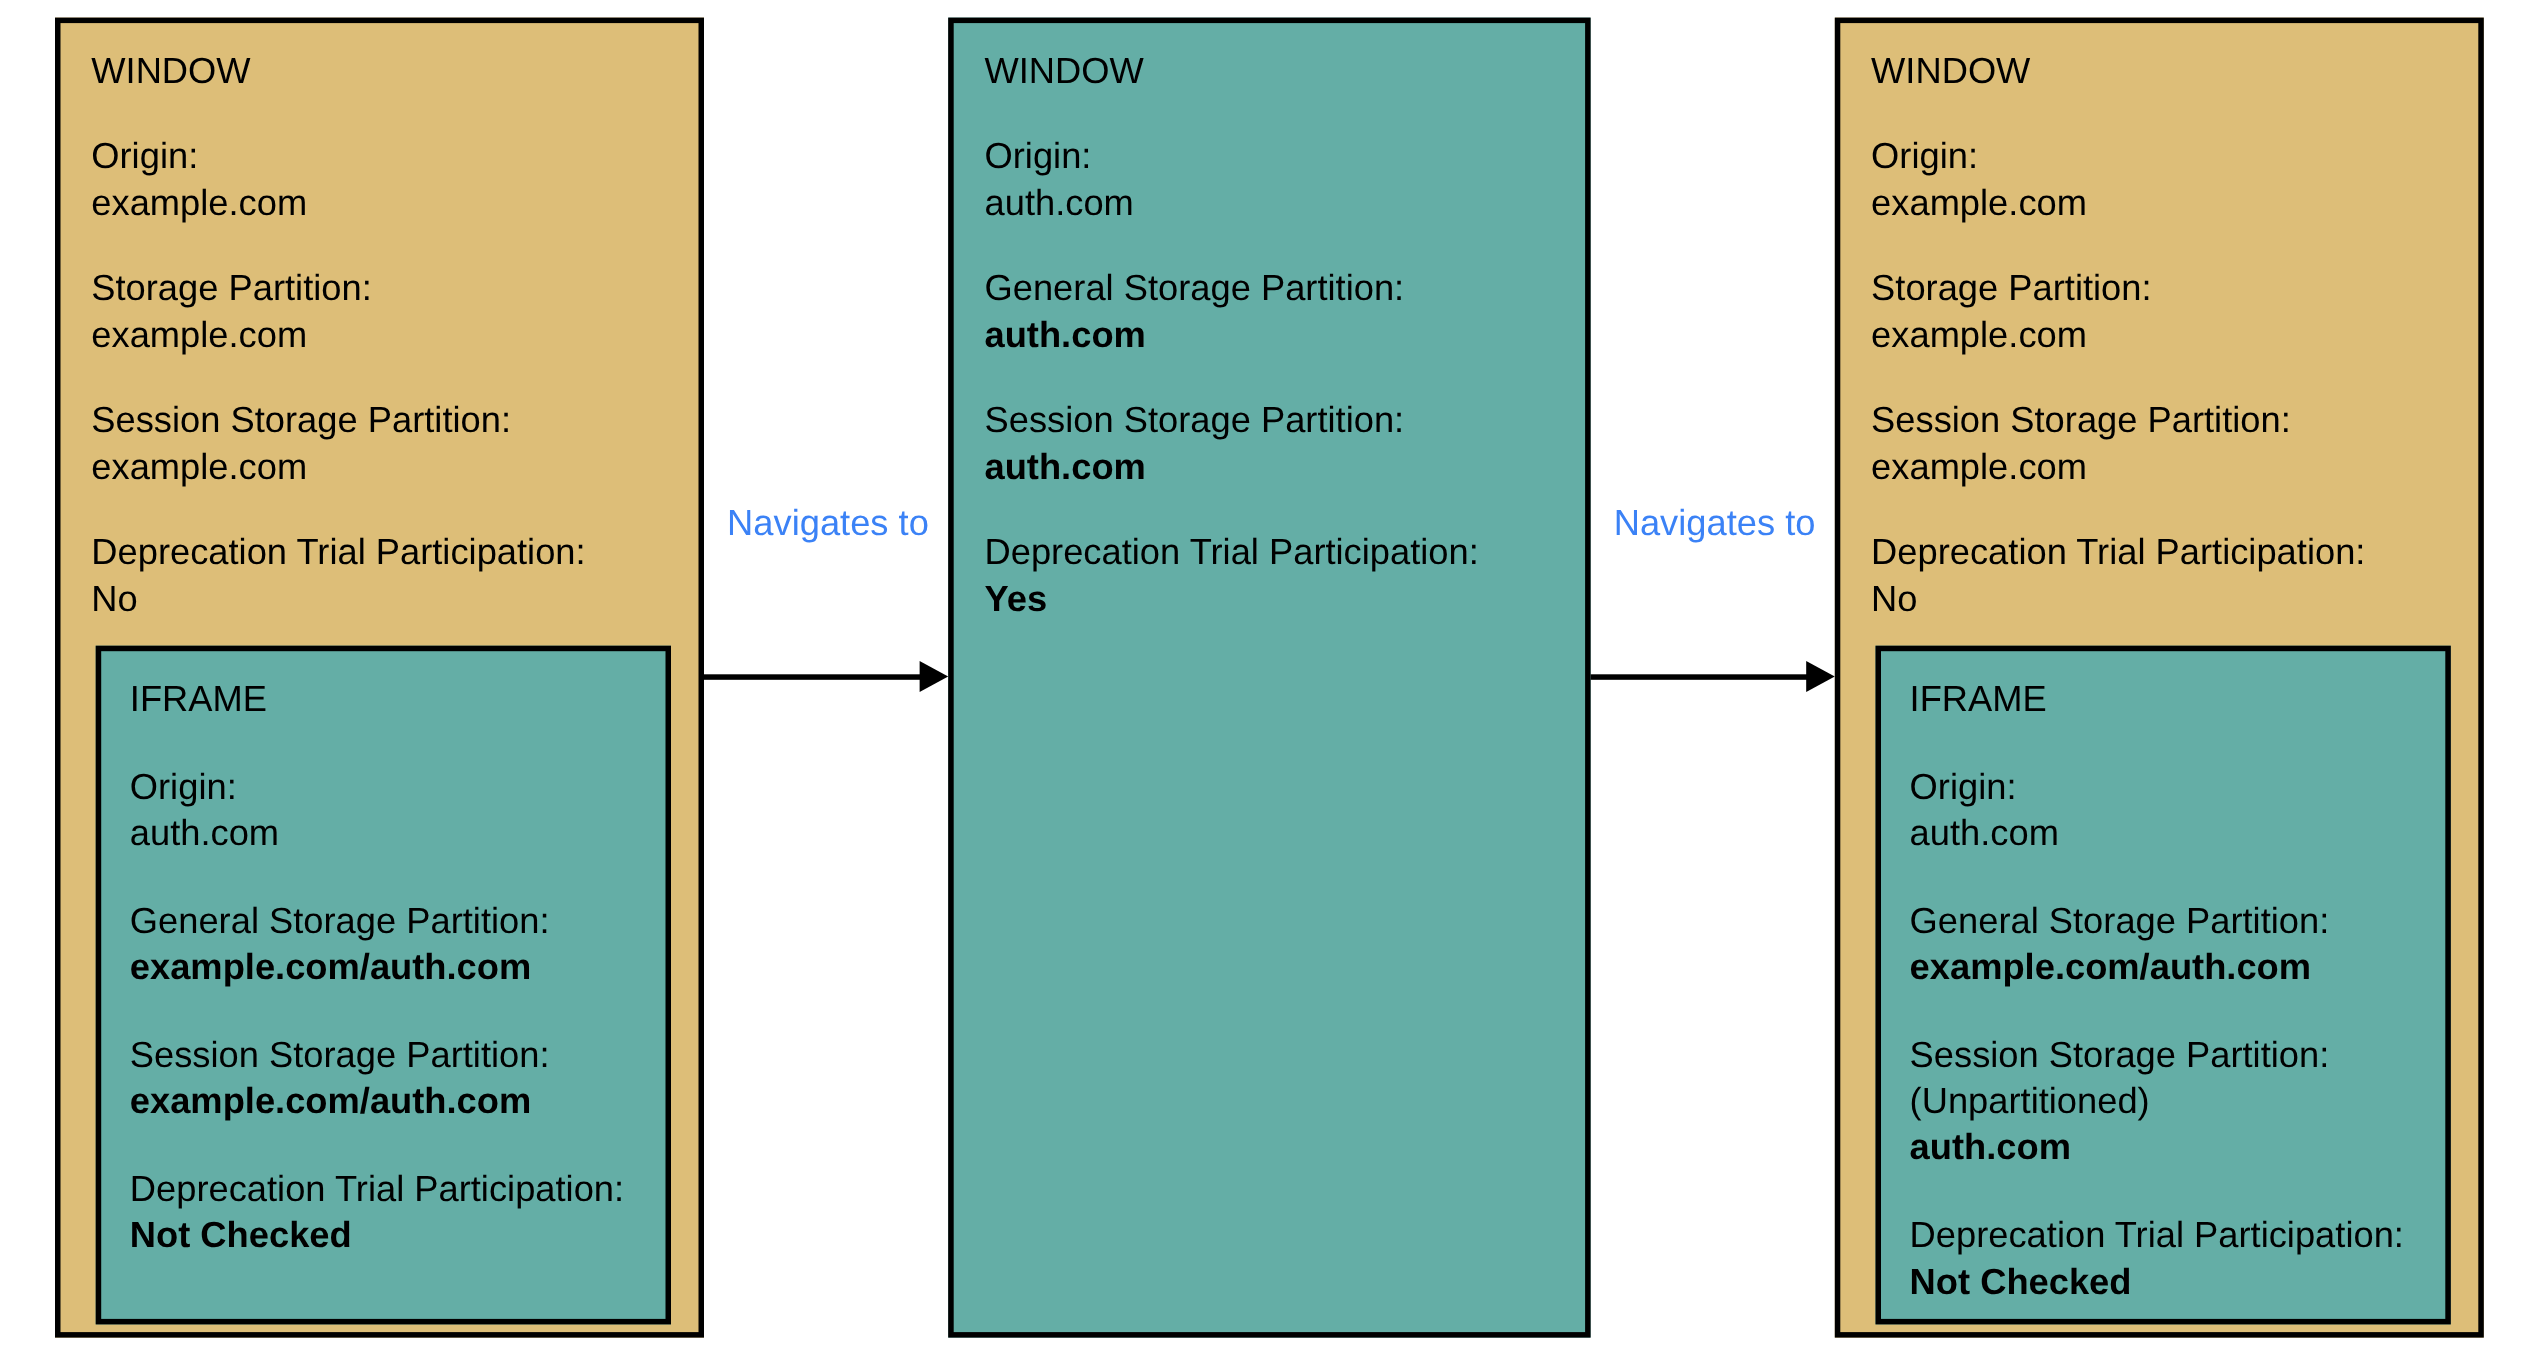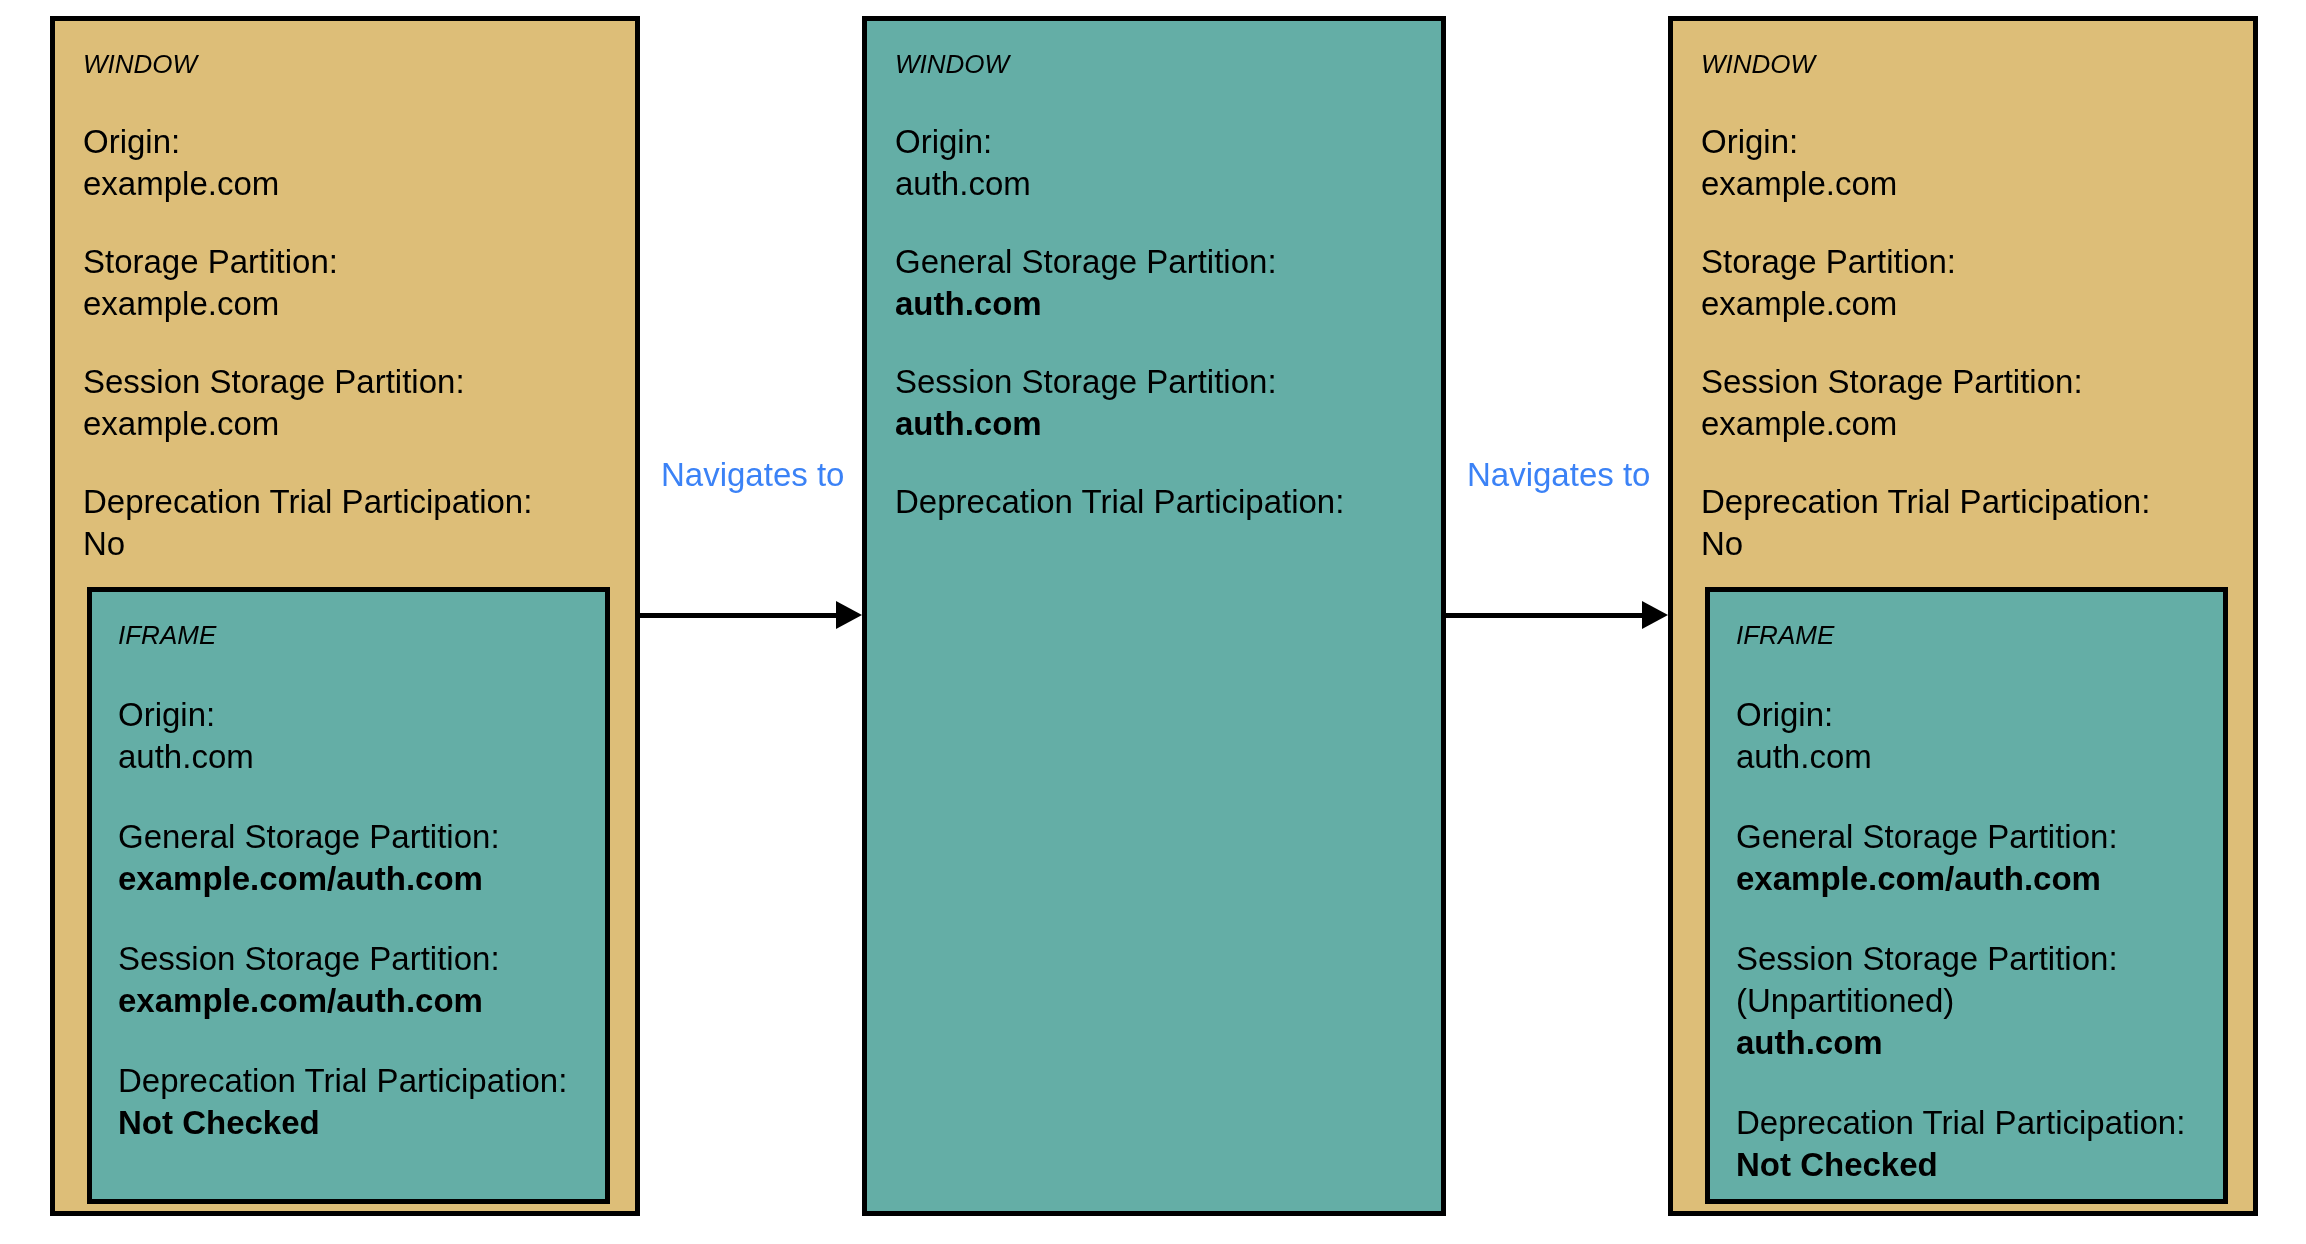--- a/index.html
+++ b/index.html
@@ -54,24 +54,23 @@
     right: 10px;
     font-size: 33px;
     line-height: 42px;
     letter-spacing: 0px;
   }
   .iframe-box .block {
     left: 26px;
     top: 22px;
   }
   .heading {
-    font-size: 26px;
+    font-size: 33px;
     line-height: 42px;
     margin: 0 0 0 0;
-    font-style: italic;
   }
   .field {
     margin-top: 36px;
   }
   .iframe-box .field {
     margin-top: 38px;
   }
   .line {
     display: block;
     white-space: nowrap;
@@ -192,20 +191,21 @@
         <span class="line val-bold">auth.com</span>
       </div>
 
       <div class="field">
         <span class="line">Session Storage Partition:</span>
         <span class="line val-bold">auth.com</span>
       </div>
 
       <div class="field">
         <span class="line">Deprecation Trial Participation:</span>
+        <span class="line val-bold">Yes</span>
       </div>
     </div>
   </div>
 
   <div class="arrow-label" id="arrow-label-2">Navigates to</div>
   <div class="arrow-group" id="arrow-2">
     <div class="arrow-shaft"></div>
     <div class="arrow-head"></div>
   </div>
 

